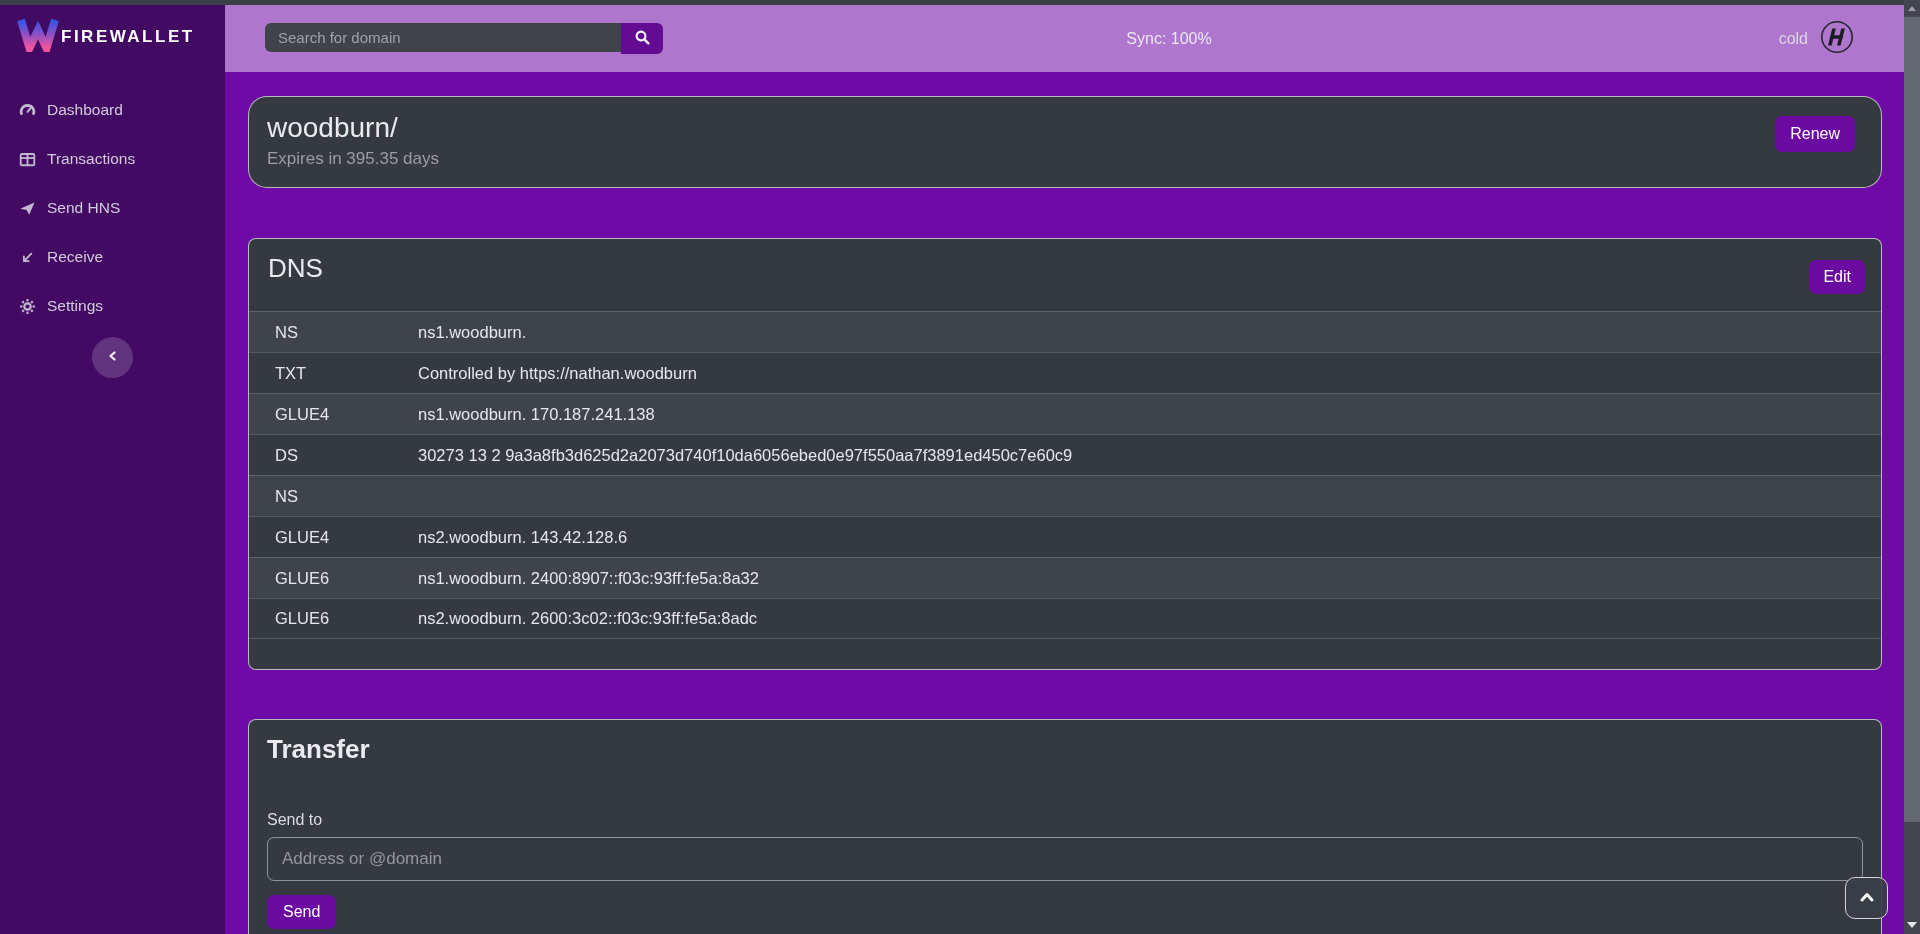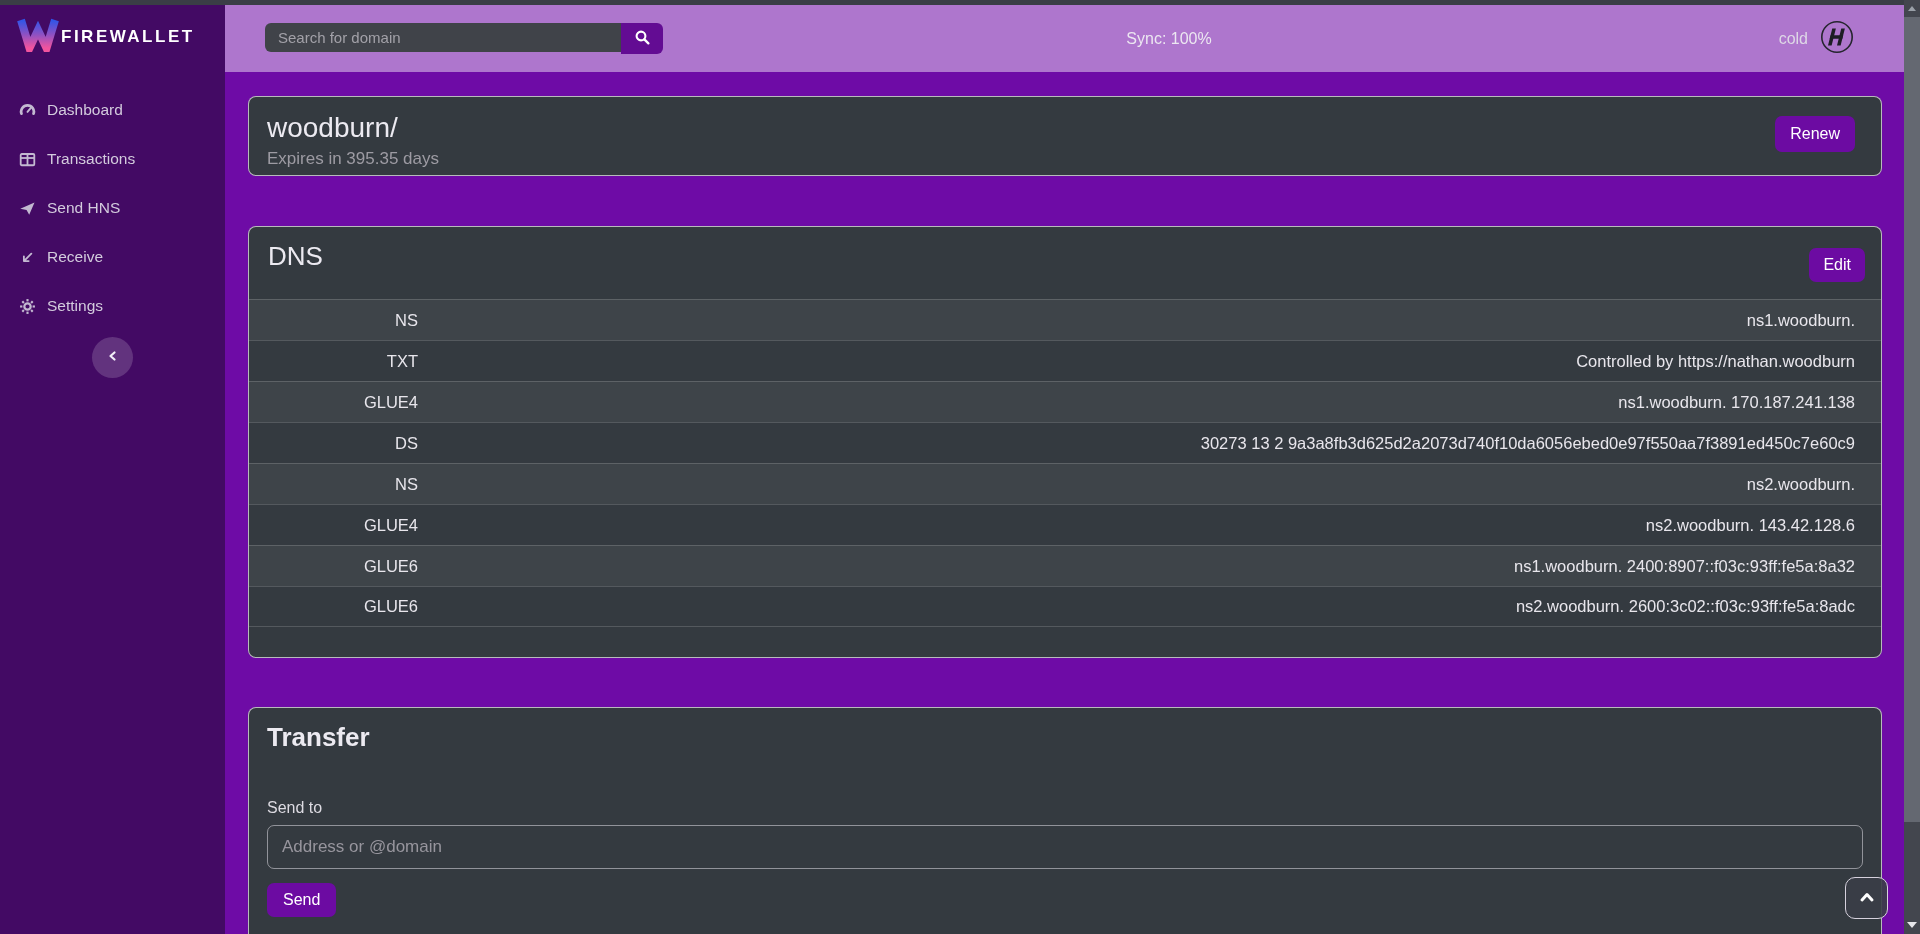--- a/index.html
+++ b/index.html
@@ -31,31 +31,31 @@
   .search-btn { width:42px; height:31px; background:#630c93; border:none; border-radius:0 6px 6px 0;
                 display:flex; align-items:center; justify-content:center; cursor:pointer; }
   .sync { position:absolute; left:944px; transform:translateX(-50%); color:#ece7f1; font-size:16px; }
   .header-right { margin-left:auto; display:flex; align-items:center; gap:12px; padding-right:50px; }
   .wallet-name { color:#ded8e6; font-size:16px; }
 
   
   .main { position:absolute; left:225px; top:72px; right:16px; bottom:0; background:#6e0ba6; overflow:hidden; }
   .card { position:relative; margin:0 22px 0 23px; background:#343a40;
           border:1px solid rgba(255,255,255,0.65); border-radius:8px; color:#e9e7ee; }
-  .card-domain { margin-top:24px; height:80px; padding:14px 18px; }
+  .card-domain { margin-top:24px; height:92px; padding:14px 18px;border-radius:19px; }
   .card-domain h1 { font-size:28px; font-weight:400; line-height:34px; color:#eceaf1; }
   .card-sub { margin-top:4px; font-size:17px; color:#9d9ba3; }
   .btn { background:#6c0ba2; color:#ffffff; border:none; border-radius:7px; font-size:16px;
          padding:9px 15px; cursor:pointer; font-family:"Liberation Sans", sans-serif; }
   .renew-btn { position:absolute; top:19px; right:26px; }
 
   .card-dns { margin-top:50px; height:432px; padding:14px 0 0 0; }
   .card-dns h2 { font-size:26px; font-weight:400; line-height:31px; margin:0 19px 27px 19px; color:#eceaf1; }
   .edit-btn { position:absolute; top:21px; right:16px; padding:8px 14px; }
-  .dns-table { width:100%;text-align:right; }
+  .dns-table { width:100%; }
   .dns-row { display:flex; align-items:center; min-height:41px; padding:0 26px;
              border-top:1px solid rgba(255,255,255,0.16); font-size:16.5px; color:#e8e6ec; }
   .dns-row:nth-child(odd) { background:rgba(255,255,255,0.05); }
   .dns-row:last-child { border-bottom:1px solid rgba(255,255,255,0.16); }
   .dns-type { width:143px; flex:none; }
   .dns-value { flex:1; }
 
   .card-transfer { margin-top:49px; height:270px; padding:14px 18px; }
   .card-transfer h2 { font-size:26px; font-weight:700; line-height:31px; color:#eceaf1; }
   .field-label { margin-top:46px; font-size:16px; color:#dddbe2; }
@@ -217,21 +217,20 @@
       <div class="dns-row">
         <span class="dns-type">GLUE4</span>
         <span class="dns-value">ns1.woodburn. 170.187.241.138</span>
       </div>
       <div class="dns-row">
         <span class="dns-type">DS</span>
         <span class="dns-value">30273 13 2 9a3a8fb3d625d2a2073d740f10da6056ebed0e97f550aa7f3891ed450c7e60c9</span>
       </div>
       <div class="dns-row">
         <span class="dns-type">NS</span>
-        <span class="dns-value">ns2.woodburn.</span>
       </div>
       <div class="dns-row">
         <span class="dns-type">GLUE4</span>
         <span class="dns-value">ns2.woodburn. 143.42.128.6</span>
       </div>
       <div class="dns-row">
         <span class="dns-type">GLUE6</span>
         <span class="dns-value">ns1.woodburn. 2400:8907::f03c:93ff:fe5a:8a32</span>
       </div>
       <div class="dns-row">

